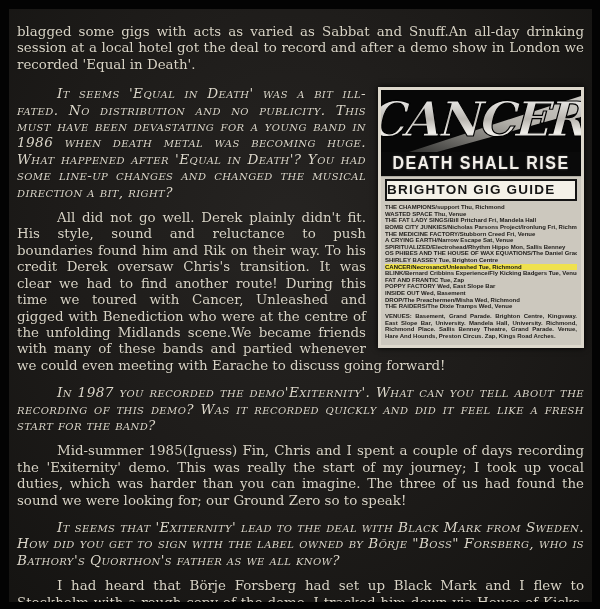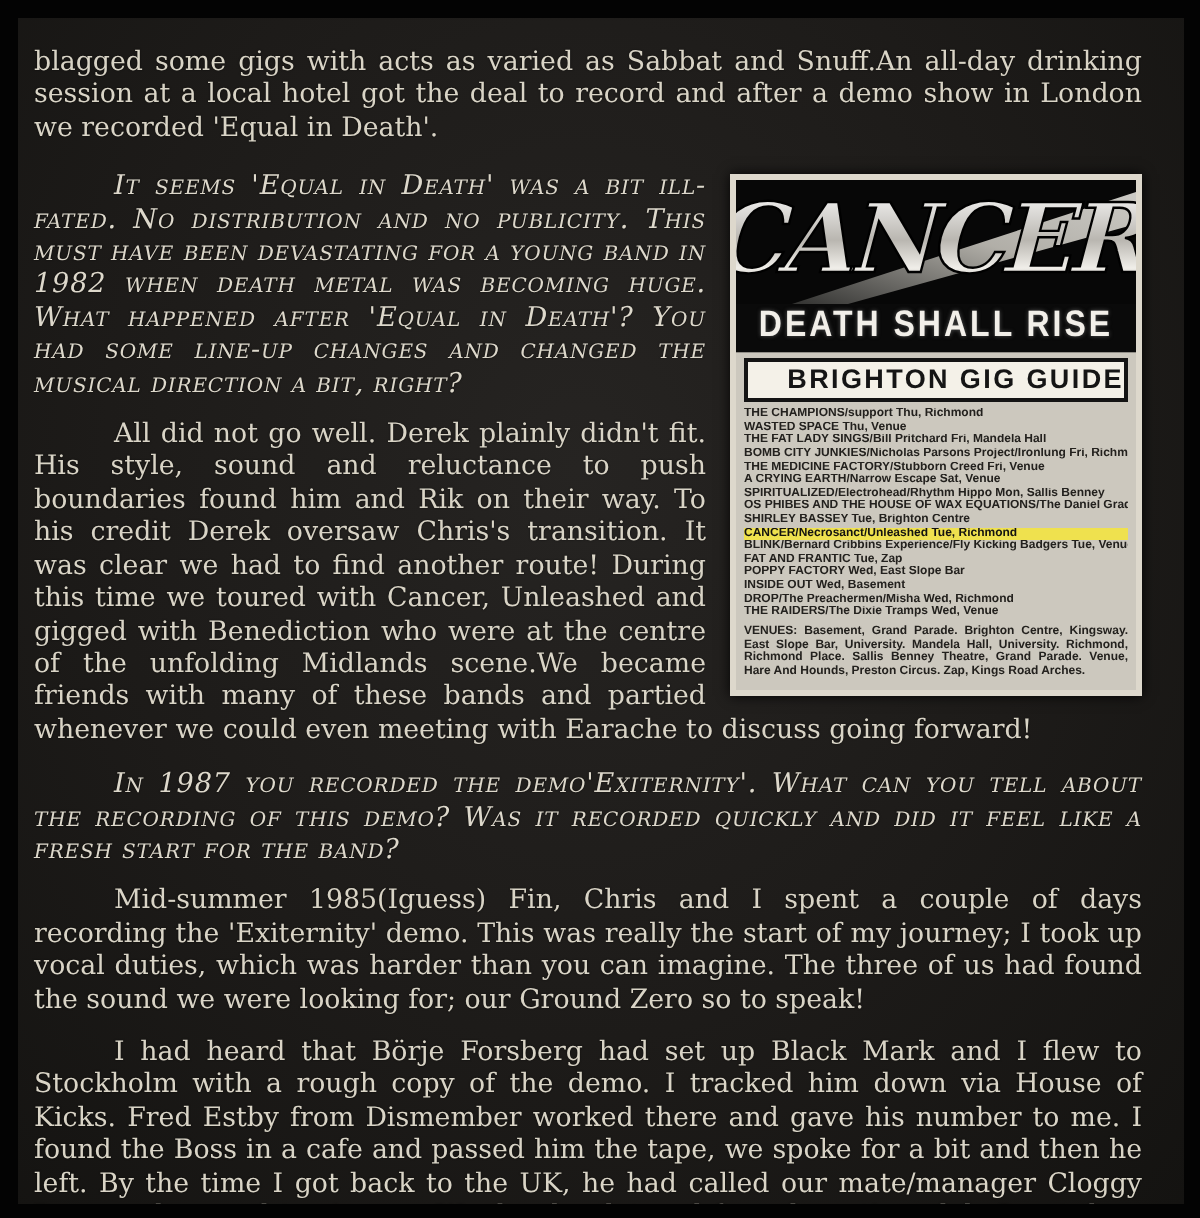--- a/index.html
+++ b/index.html
@@ -8,21 +8,21 @@
     background:#000;
     font-family:"DejaVu Serif","Liberation Serif",serif;
   }
   .scan{
     width:600px;height:609px;box-sizing:border-box;
     padding:9px 8px 7px 9px;background:#030303;
   }
   .page{
     width:100%;height:100%;box-sizing:border-box;
     background:radial-gradient(ellipse at 48% 38%, #262422 0%, #1d1b19 55%, #141311 100%);
-    padding:15px 21px 4px 8px;overflow:hidden;
+    padding:15px 8px 4px 8px;overflow:hidden;
   }
   .para{
     margin:0 0 10px 0;
     color:#d9d4c6;
     font-size:13.4px;line-height:16.4px;
     text-align:justify;
     text-indent:40px;
     text-shadow:0 0 1px rgba(0,0,0,.6);
   }
   .para.intro{text-indent:0;margin-bottom:12px;}
@@ -56,21 +56,21 @@
     transform:scaleY(1.15);transform-origin:center top;
     text-shadow:0 0 2px #555;
     white-space:nowrap;overflow:hidden;
   }
   .newsprint{
     background:#ccc8be;padding:4px 4px 5px 4px;
     border-top:2px solid #050505;
   }
   .guide-header{
     background:#f4f1e8;border:2px solid #141414;
-    color:#151515;text-align:right;
+    color:#151515;text-align:left;
     font-family:"Liberation Sans",sans-serif;font-weight:bold;
     font-size:13.5px;line-height:16px;letter-spacing:1.2px;
     padding:1px 0;margin-bottom:3px;
     white-space:nowrap;overflow:hidden;
   }
   .gig-rows{margin:0;}
   .gig-row{
     font-family:"Liberation Sans",sans-serif;font-weight:bold;
     font-size:6px;line-height:6.6px;color:#23211e;
     white-space:nowrap;overflow:hidden;
@@ -132,21 +132,22 @@
               <div class="gig-row">FAT AND FRANTIC Tue, Zap</div>
               <div class="gig-row">POPPY FACTORY Wed, East Slope Bar</div>
               <div class="gig-row">INSIDE OUT Wed, Basement</div>
               <div class="gig-row">DROP/The Preachermen/Misha Wed, Richmond</div>
               <div class="gig-row">THE RAIDERS/The Dixie Tramps Wed, Venue</div>
             </div>
           <div class="venues-note">VENUES: Basement, Grand Parade. Brighton Centre, Kingsway. East Slope Bar, University. Mandela Hall, University. Richmond, Richmond Place. Sallis Benney Theatre, Grand Parade. Venue, Hare And Hounds, Preston Circus. Zap, Kings Road Arches.</div>
         </div>
       </aside>
 
-    <p class="para question">It seems 'Equal in Death' was a bit ill-fated. No distribution and no publicity. This must have been devastating for a young band in 1982 when death metal was becoming huge. What happened after 'Equal in Death'? You had some line-up changes and changed the musical direction a bit, right?</p>
+    <p class="para question">It seems 'Equal in Death' was a bit ill-fated. No distribution and no publicity. This must have been devastating for a young band in 1986 when death metal was becoming huge. What happened after 'Equal in Death'? You had some line-up changes and changed the musical direction a bit, right?</p>
         <p class="para answer">All did not go well. Derek plainly didn't fit. His style, sound and reluctance to push boundaries found him and Rik on their way. To his credit Derek oversaw Chris's transition. It was clear we had to find another route!  During this time we toured with Cancer, Unleashed and gigged with Benediction who were at the centre of the unfolding Midlands scene.We became friends with many of these bands and partied whenever we could even meeting with Earache to discuss going forward!</p>
         <p class="para question">In 1987 you recorded the demo'Exiternity'. What can you tell about the recording of this demo? Was it recorded quickly and did it feel like a fresh start for the band?</p>
         <p class="para answer">Mid-summer 1985(Iguess) Fin, Chris and I spent a couple of days recording the 'Exiternity' demo. This was really the start of my journey; I took up vocal duties, which was harder than you can imagine. The three of us had found the sound we were looking for; our Ground Zero so to speak!</p>
+        <p class="para question">It seems that 'Exiternity' lead to the deal with Black Mark from Sweden. How did you get to sign with the label owned by Börje "Boss" Forsberg, who is Bathory's Quorthon's father as we all know?</p>
         <p class="para answer">I had heard that Börje Forsberg had set up Black Mark and  I flew to Stockholm with a rough copy of the demo. I tracked him down via House of Kicks. Fred Estby from Dismember worked there and gave his number to me. I found the Boss in a cafe and passed him the tape, we spoke for a bit and then he left. By the time I got back to the UK, he had called our mate/manager Cloggy Dave and agreed to sign us. We drank a lot and for a long time, lol. Great days and memories.</p>
       </div>
 
   </div>
 </div>
 
 </body></html>

